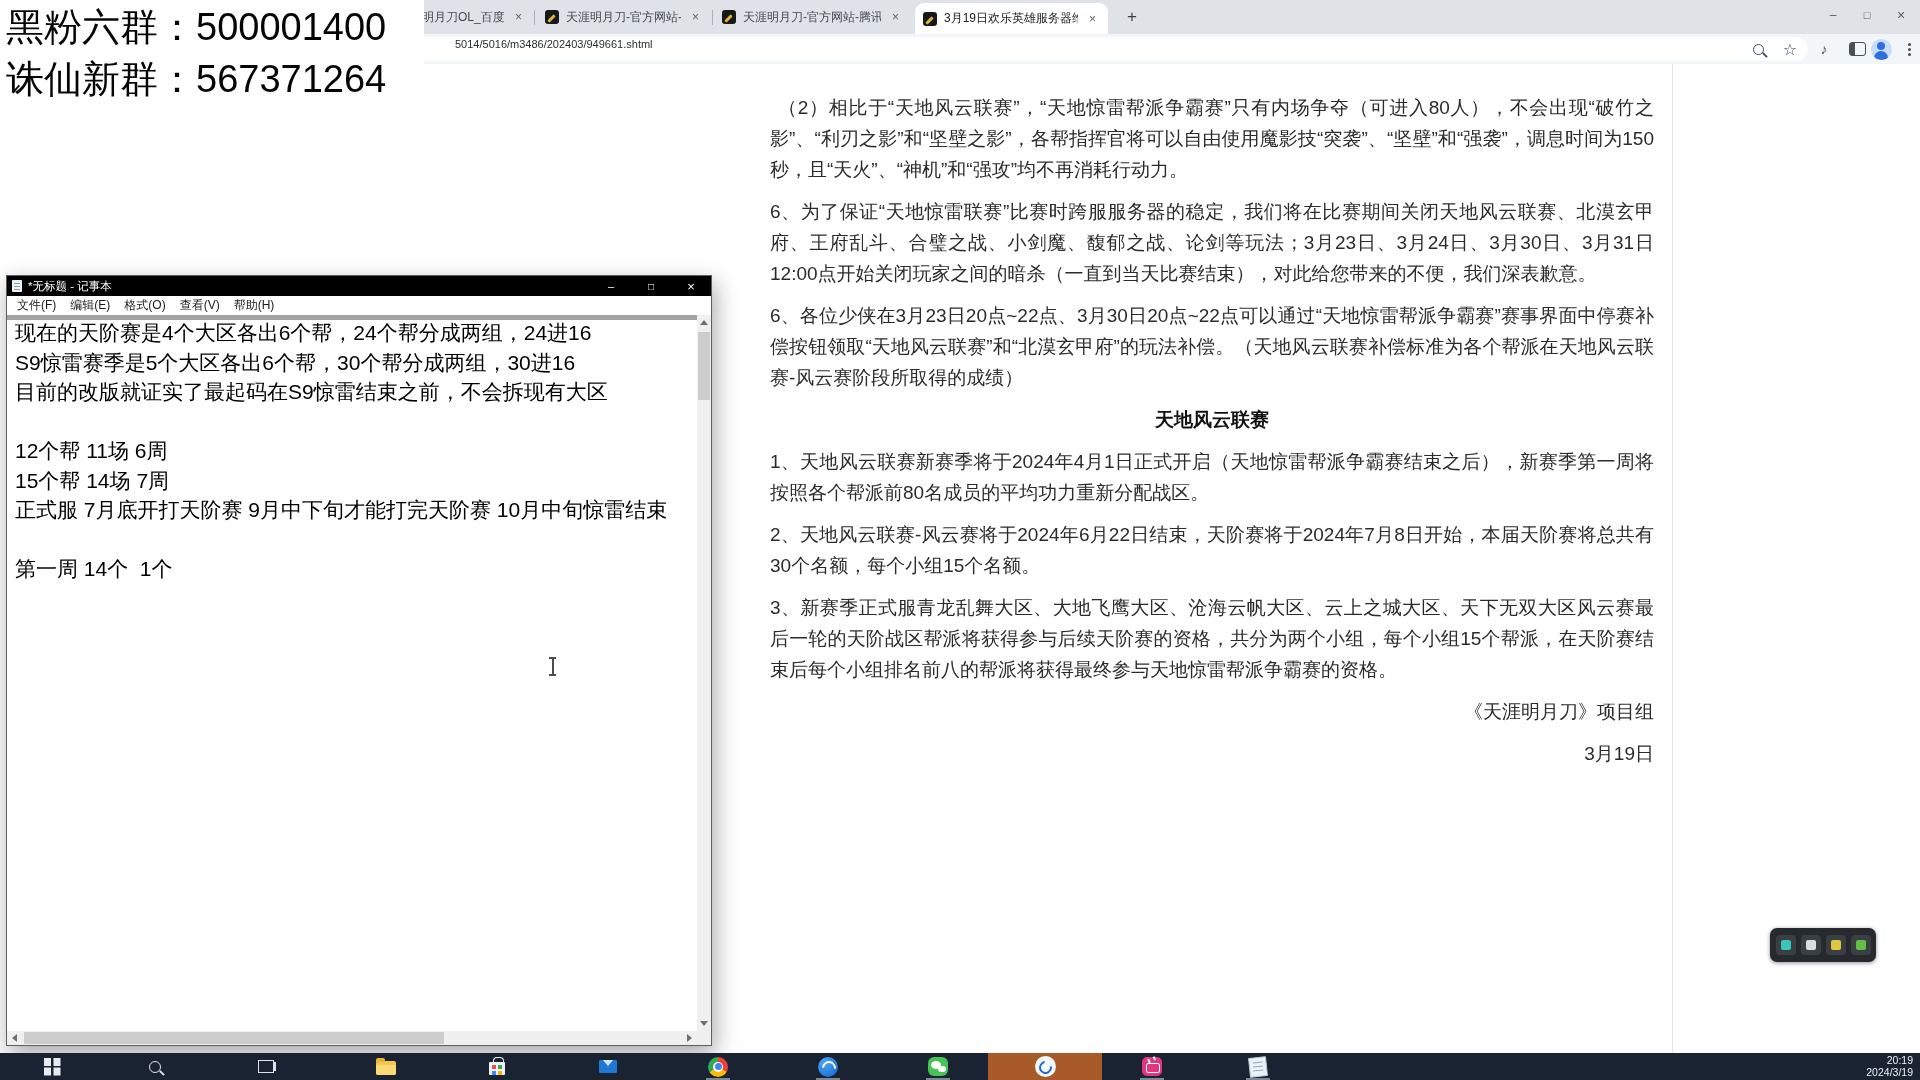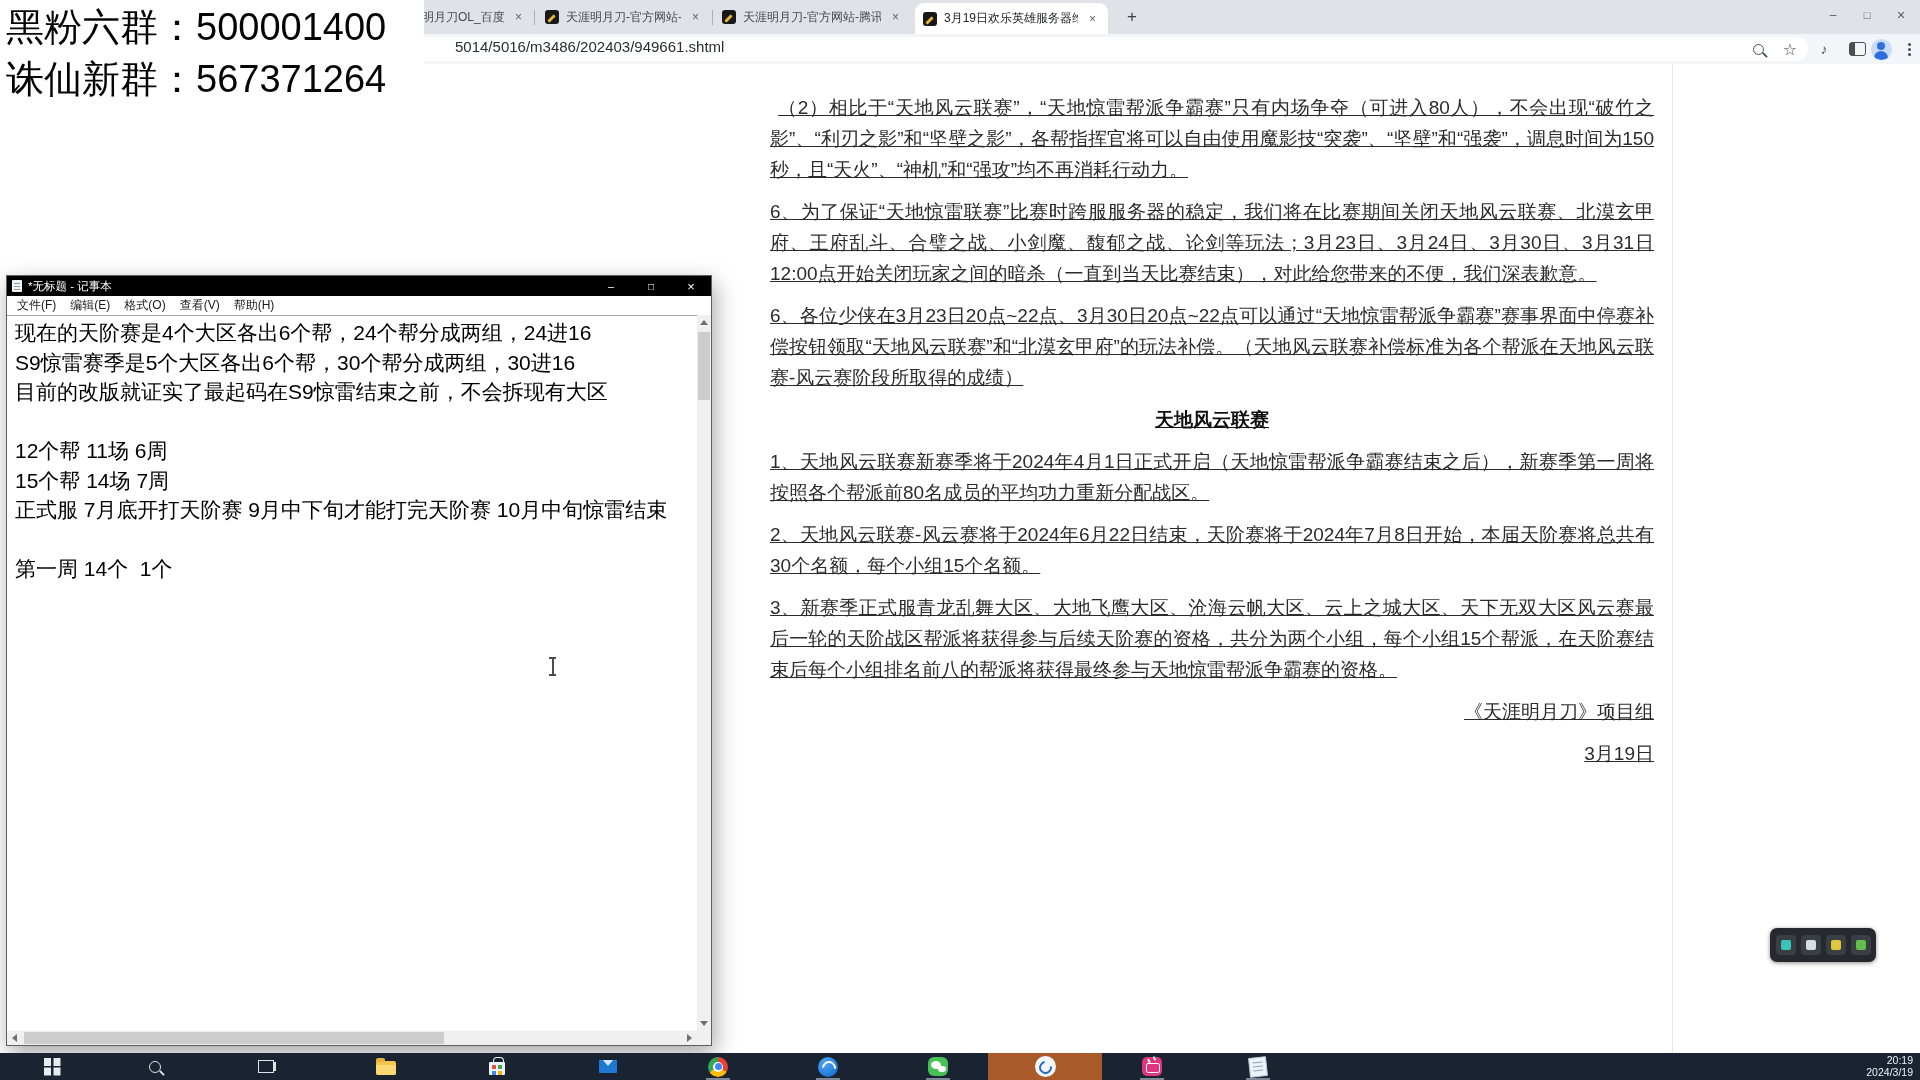--- a/index.html
+++ b/index.html
@@ -29,21 +29,21 @@
   .win-controls{position:absolute;right:2px;top:0;height:30px;display:flex;}
   .win-btn{width:34px;height:30px;display:flex;align-items:center;justify-content:center;
            color:#55595e;font-size:12px;}
   .wb-min::before{content:"\2013";}
   .wb-max::before{content:"\25A1";font-size:11px;}
   .wb-close::before{content:"\00D7";font-size:14px;}
 
   .toolbar{position:absolute;left:0;top:34px;width:1920px;height:30px;background:#f3f6f8;}
   .omnibox{position:absolute;left:-30px;top:3px;width:1838px;height:24px;background:#fff;
            border-radius:13px;}
-  .url-text{position:absolute;left:455px;top:4px;font-size:15px;color:#2a2d31;white-space:nowrap;}
+  .url-text{position:absolute;left:455px;top:4px;font-size:11px;color:#2a2d31;white-space:nowrap;}
   .tb-ic{position:absolute;top:3px;width:24px;height:24px;display:flex;align-items:center;
          justify-content:center;color:#4a4f55;}
   .ic-zoom{left:1746px;} .ic-star{left:1778px;} .ic-media{left:1812px;}
   .ic-panel{left:1845px;} .ic-avatar{left:1869px;} .ic-dots{left:1897px;}
   .mag{width:9px;height:9px;border:1.8px solid #4a4f55;border-radius:50%;position:relative;}
   .mag::after{content:"";position:absolute;left:8px;top:9px;width:6px;height:1.8px;
               background:#4a4f55;transform:rotate(45deg);}
   .ic-star::before{content:"\2606";font-size:16px;}
   .ic-media::before{content:"\266A";font-size:14px;}
   .panel-shape{width:15px;height:12px;border:1.7px solid #4a4f55;border-radius:3px;position:relative;}
@@ -54,21 +54,21 @@
   .avatar-shape::after{content:"";position:absolute;left:3.5px;top:12.5px;width:14px;height:9px;
                        border-radius:7px 7px 0 0;background:#2e6fdd;}
   .dots3{width:3px;height:3px;border-radius:50%;background:#4a4f55;
          box-shadow:0 5px #4a4f55,0 -5px #4a4f55;}
 
   
   .page-bg{position:absolute;left:0;top:64px;width:1920px;height:989px;background:#fff;}
   .content-divider{position:absolute;left:1672px;top:64px;width:1px;height:989px;background:#e3e5e8;}
   .article{position:absolute;left:770px;top:64px;width:884px;padding-top:28px;
            font-size:19px;line-height:31px;color:#2b2b2b;text-align:justify;}
-  .article p{margin:0 0 11px 0;text-decoration:underline;}
+  .article p{margin:0 0 11px 0;}
   .p-ind{text-indent:8px;}
   .art-h2{font-size:19px;font-weight:bold;color:#101010;margin:26px 0 20px 0;text-align:center;}
   .art-sig{text-align:right;margin-top:16px;}
   .art-date{text-align:right;margin-top:2px;}
 
   
   .float-widget{position:absolute;left:1770px;top:928px;width:106px;height:34px;background:#26292d;
                 border-radius:7px;display:flex;align-items:center;justify-content:center;gap:5px;
                 box-shadow:0 1px 4px rgba(0,0,0,.45);}
   .fw-btn{width:20px;height:20px;border-radius:4px;background:#3a3f43;display:flex;
@@ -85,21 +85,21 @@
   .np-ticon{width:10px;height:12px;background:#eef3f8;border-radius:1px;position:relative;flex:0 0 auto;}
   .np-ticon::after{content:"";position:absolute;left:2px;top:3px;width:6px;height:1px;background:#8a9aa8;
                    box-shadow:0 3px #8a9aa8,0 6px #8a9aa8;}
   .np-controls{margin-left:auto;display:flex;height:20px;}
   .np-cbtn{width:40px;height:20px;display:flex;align-items:center;justify-content:center;
            color:#fff;font-size:11px;}
   .npc-min::before{content:"\2013";}
   .npc-max::before{content:"\25A1";font-size:10px;}
   .npc-close::before{content:"\00D7";font-size:13px;}
   .np-menu{height:19px;display:flex;align-items:center;background:#fff;font-size:12px;
-           color:#1a1a1a;padding-left:3px;border-bottom:1px solid #a3a3a3;}
+           color:#1a1a1a;padding-left:3px;border-bottom:5px solid #a3a3a3;}
   .np-menu-item{padding:0 7px;}
   .np-body{position:absolute;left:1px;top:40px;right:15px;bottom:15px;overflow:hidden;
            font-size:21px;line-height:29.5px;color:#000;padding:2px 0 0 7px;
            font-family:"Liberation Sans","DejaVu Sans",sans-serif;}
   .np-line{white-space:pre;min-height:29.5px;}
   .np-vscroll{position:absolute;top:39px;right:0;width:14px;bottom:14px;background:#f0f0f0;}
   .np-arrow{position:absolute;left:0;width:14px;height:15px;display:flex;align-items:center;justify-content:center;}
   .np-arr-up{top:0;} .np-arr-down{bottom:0;}
   .tri-up{width:0;height:0;border-left:4px solid transparent;border-right:4px solid transparent;
           border-bottom:5px solid #6f6f6f;}

